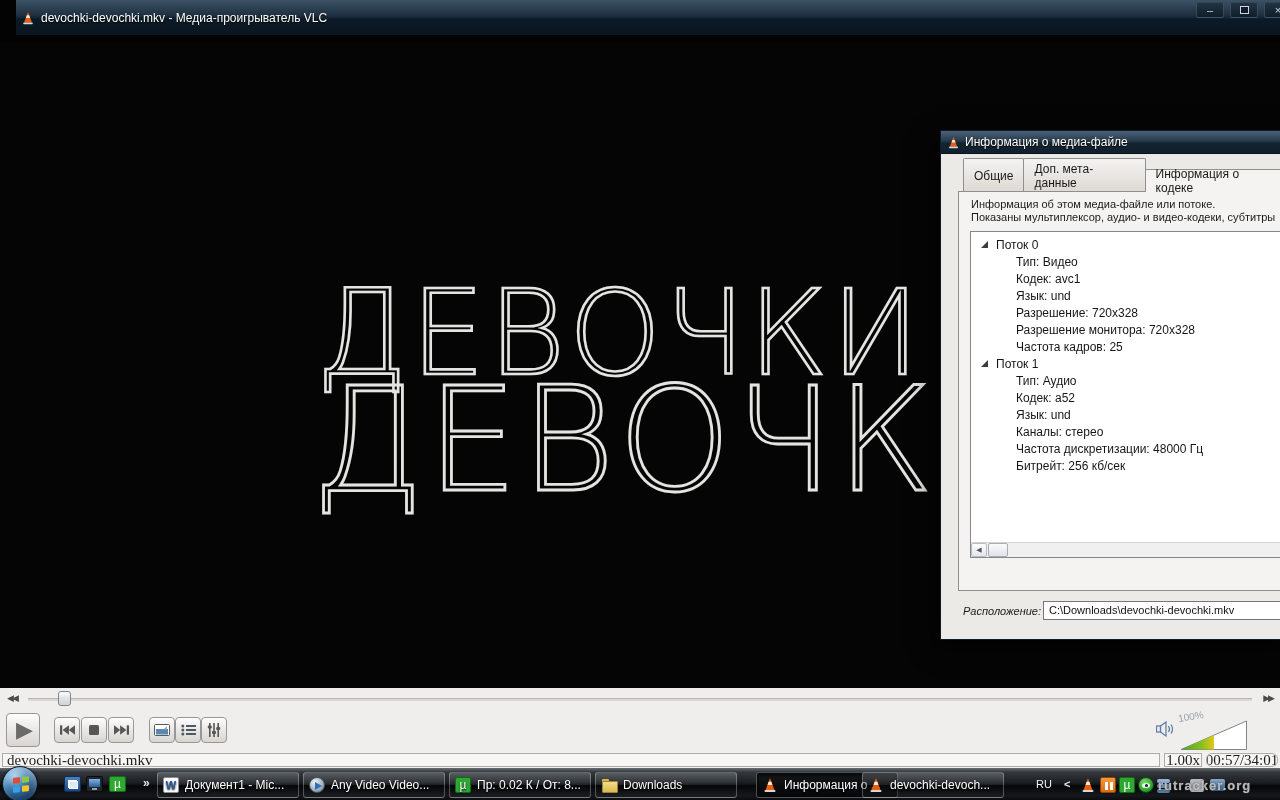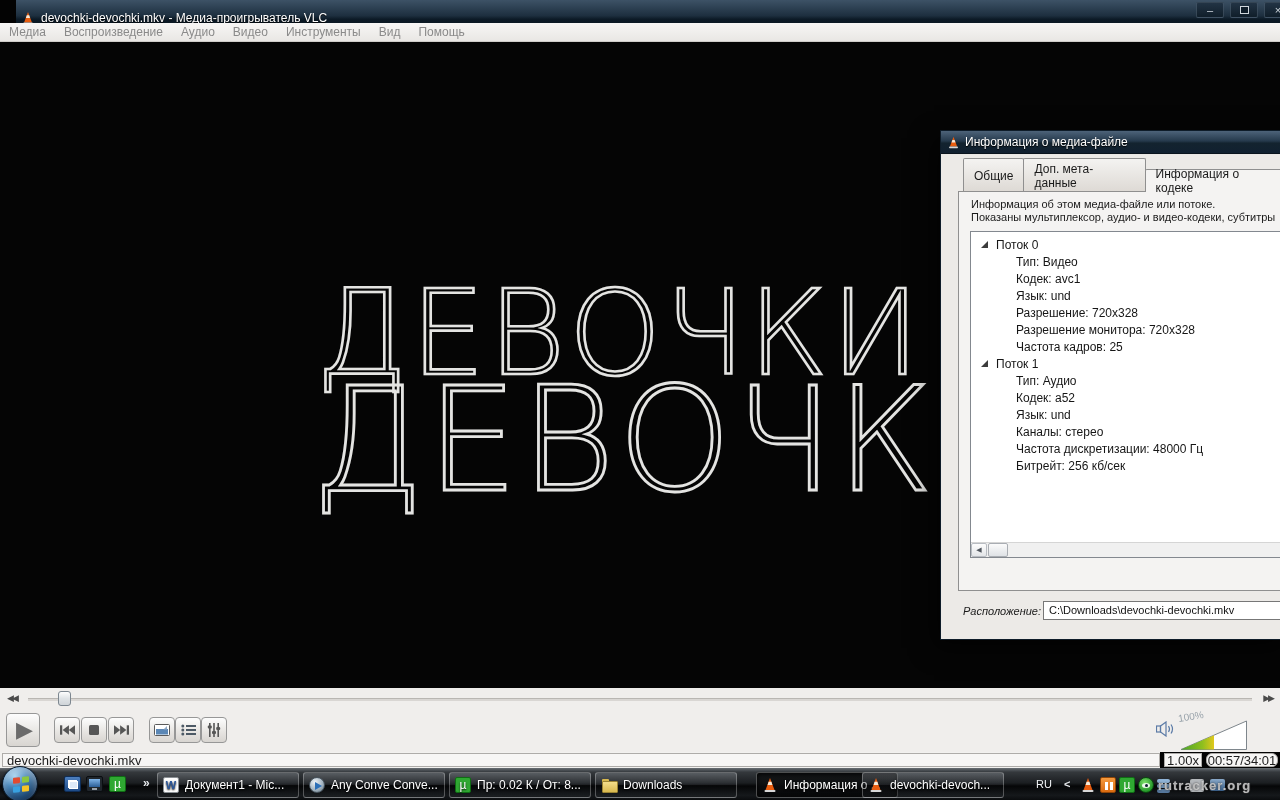--- a/index.html
+++ b/index.html
@@ -38,21 +38,21 @@
   .seek-handle { position:absolute; left:58px; top:3px; width:13px; height:15px; border:1px solid #7d8790; border-radius:3px;
     background:linear-gradient(#fefefe,#dfe3e6 50%,#cfd4d8); }
   .controlsrow { position:absolute; left:0; top:710px; width:1280px; height:42px; background:#f0eeec; }
   .ctl { position:absolute; border:1px solid #979797; border-radius:4px;
     background:linear-gradient(#fdfdfd,#e8e6e3 55%,#d8d5d1); display:flex; align-items:center; justify-content:center; }
   .play { left:6px; top:3px; width:34px; height:34px; }
   .play-glyph { color:#6b6b6b; font-size:22px; font-family:"DejaVu Sans",sans-serif; line-height:1; margin-left:3px; }
   .sm { width:26px; height:26px; top:7px; }
   .volume-wrap { position:absolute; right:14px; top:0; width:110px; height:42px; }
   .vol-pct { position:absolute; left:22px; top:1px; font-size:10px; color:#98a2aa; transform:rotate(-9deg); }
-  .statusbar { position:absolute; left:0; top:752px; width:1160px; height:16px; background:#f2f1ef; font-size:13px; color:#1d1d1d; }
+  .statusbar { position:absolute; left:0; top:752px; width:1280px; height:16px; background:#f2f1ef; font-size:15px; color:#1d1d1d;font-family:Liberation Serif, serif; }
   .scell { position:absolute; top:1px; height:14px; border:1px solid #aeaca9; background:#f7f6f5; display:flex; align-items:center; overflow:hidden; }
   .scell.file { left:2px; width:1158px; padding-left:4px; }
   .scell.rate { left:1164px; width:38px; justify-content:center; }
   .scell.time { left:1206px; width:72px; justify-content:center;border-radius:6px; }
 
   
   .dialog { position:absolute; left:940px; top:130px; width:350px; height:510px;
     background:#e9e7e4; border:1px solid #0e1c29; box-shadow:-6px 8px 22px rgba(0,0,0,.65); }
   .dlg-titlebar { height:23px; background:linear-gradient(180deg,#4d6379 0%, #263a4d 45%, #13232f 55%, #112030 100%);
     display:flex; align-items:center; color:#fff; font-size:12px; border-bottom:1px solid #0a141d; }
@@ -146,29 +146,20 @@
         </div>
       <div class="winbtn">
           <span class="restore-glyph"></span>
         </div>
       <div class="winbtn">
           <span>×</span>
         </div>
     </div>
   </div>
 
-  <div class="menubar">
-    <span class="menuitem">Медиа</span>
-    <span class="menuitem">Воспроизведение</span>
-    <span class="menuitem">Аудио</span>
-    <span class="menuitem">Видео</span>
-    <span class="menuitem">Инструменты</span>
-    <span class="menuitem">Вид</span>
-    <span class="menuitem">Помощь</span>
-  </div>
 
   <div class="video-area">
     <div class="movie-title mt1">ДЕВОЧКИ</div>
     <div class="movie-title mt2">ДЕВОЧКИ</div>
   </div>
 
   <div class="seekrow">
     <span class="seek-end" style="left:7px">◀◀</span>
     <div class="seek-track"></div>
     <div class="seek-handle"></div>
@@ -320,21 +311,21 @@
     <div class="qicon ico-desktop" style="left:86px"></div>
     <div class="qicon ico-utorrent" style="left:109px">µ</div>
     <span class="chev" style="left:143px; top:7px">»</span>
 
     <div class="tbtn" style="left:157px">
       <span class="ticon ticon16 ico-word">W</span>
       <span>Документ1 - Mic...</span>
     </div>
     <div class="tbtn" style="left:303px">
       <span class="ticon ticon16 ico-avc"></span>
-      <span>Any Conve Conve...</span>
+      <span>Any Video Video...</span>
     </div>
     <div class="tbtn" style="left:449px">
       <span class="ticon ticon16 ico-utorrent" style="line-height:14px;text-align:center">µ</span>
       <span>Пр: 0.02 К / От: 8...</span>
     </div>
     <div class="tbtn" style="left:595px">
       <span class="ticon ticon16 ico-folder"></span>
       <span>Downloads</span>
     </div>
     <div class="tbtn active" style="left:756px">

